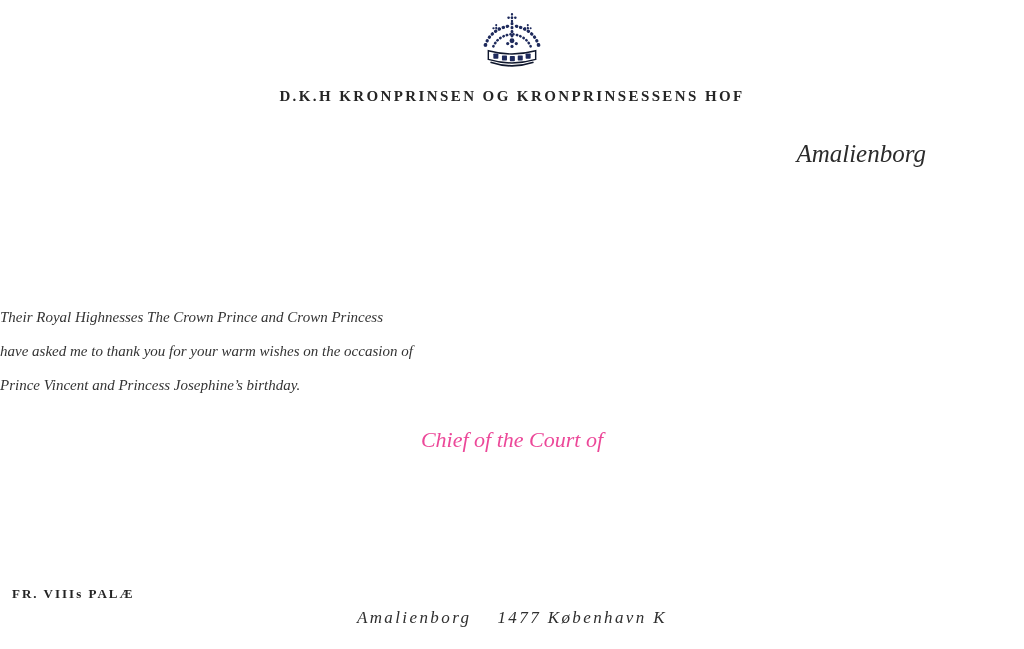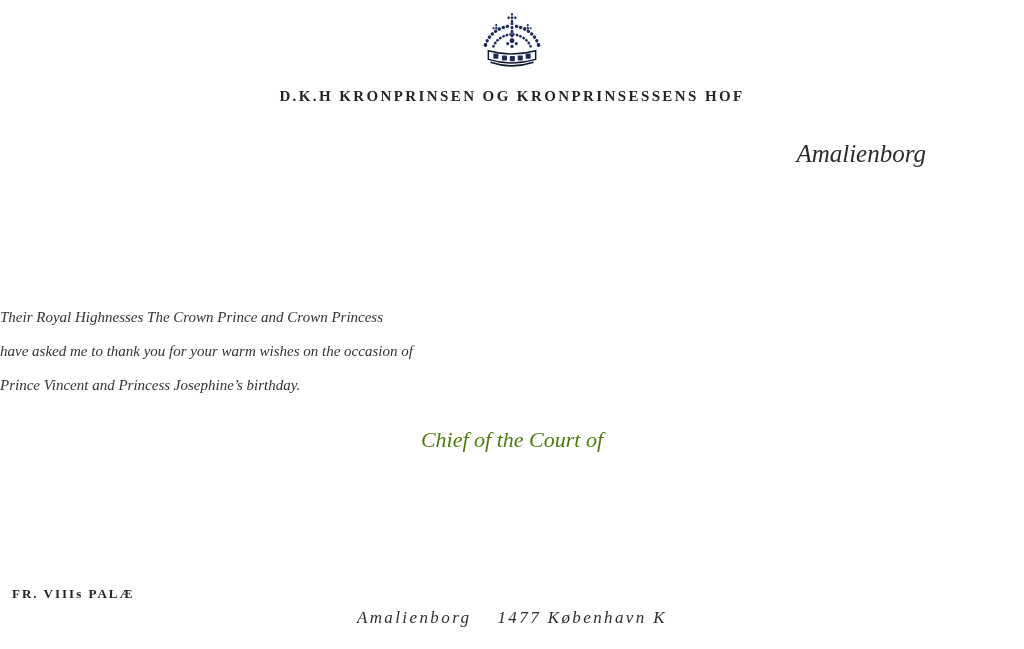--- a/index.html
+++ b/index.html
@@ -55,21 +55,21 @@
   }
   .signoff-block {
     position: absolute;
     top: 424px;
     left: 0;
     width: 100%;
     text-align: center;
     font-style: italic;
     font-size: 22px;
     line-height: 32px;
-    color: #4d7c0f;
+    color: #ec4899;
   }
   .palace-line {
     position: absolute;
     top: 586px;
     left: 12px;
     width: 100%;
     text-align: left;
     font-size: 13px;
     letter-spacing: 2px;
     color: #242424;

